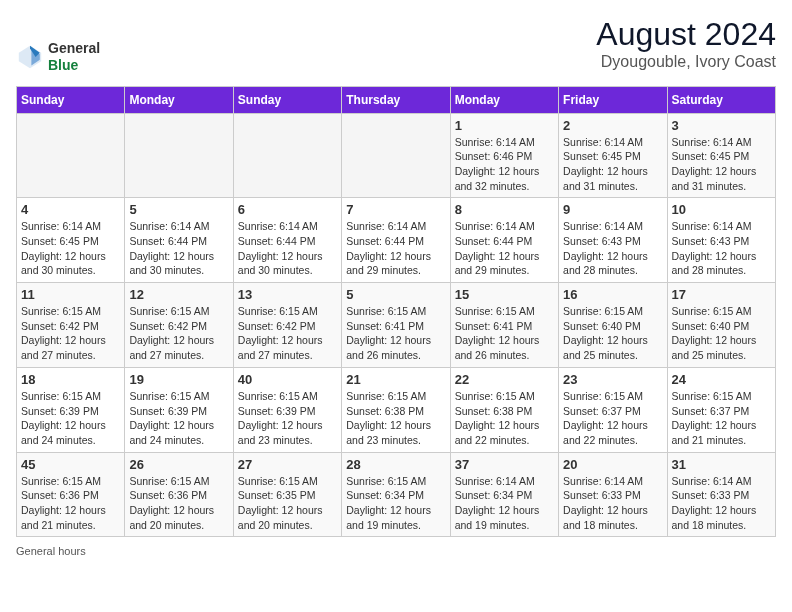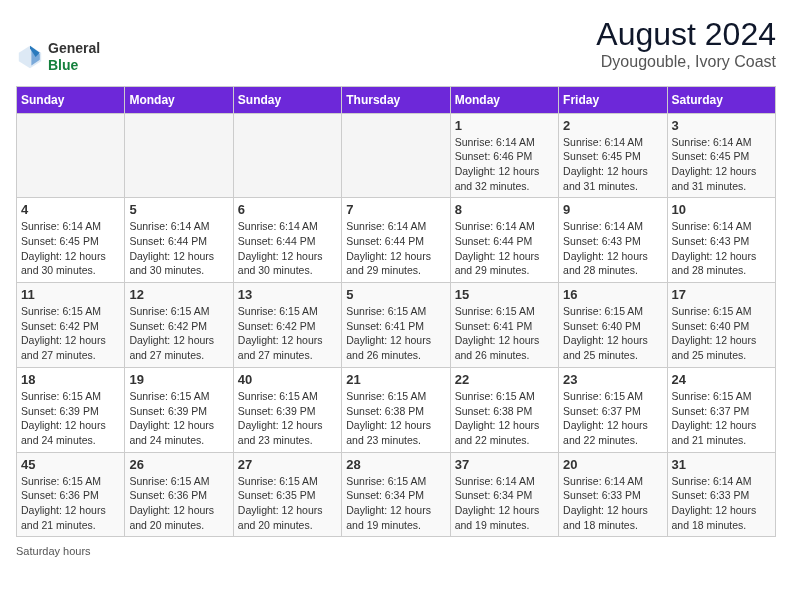--- a/index.html
+++ b/index.html
@@ -262,13 +262,13 @@
           <div class="day-info">Sunrise: 6:14 AM<br>Sunset: 6:33 PM<br>Daylight: 12 hours<br>and 18 minutes.</div>
         </td>
         <td>
           <span class="day-number">31</span>
           <div class="day-info">Sunrise: 6:14 AM<br>Sunset: 6:33 PM<br>Daylight: 12 hours<br>and 18 minutes.</div>
         </td>
       </tr>
     </tbody>
 </table>
 
-<div class="footer-note">Saturday hours</div>
+<div class="footer-note">General hours</div>
 
 </body></html>

